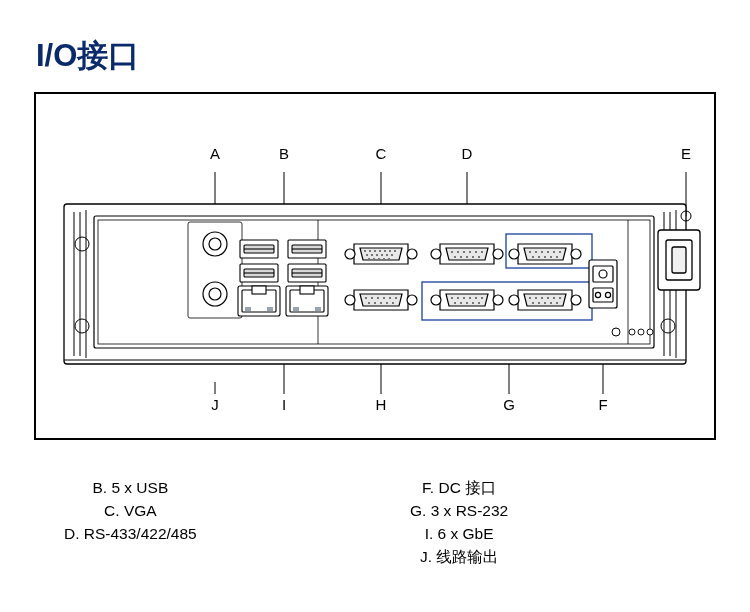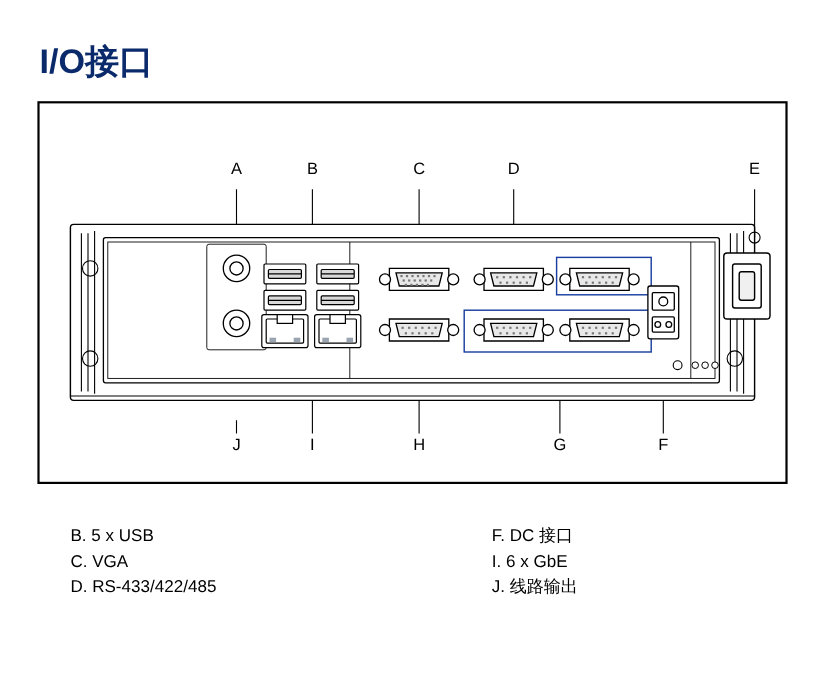--- a/index.html
+++ b/index.html
@@ -61,30 +61,30 @@
     left: 36px;
     top: 476px;
     width: 680px;
     height: 130px;
   }
   .legend-col {
     position: absolute;
     top: 0;
   }
   #legend-col-left { left: 28px; }
-  #legend-col-right { left: 411px; }
+  #legend-col-right { left: 374px; }
   .legend-item {
     font-size: 15.5px;
     line-height: 23px;
     color: #000000;
     white-space: nowrap;
   }
 
   
-  .nosel { user-select: none; }
+  .nosel { user-select: none; text-align: center; }
 </style>
 </head>
 <body>
 
 <div id="page-title" class="nosel">I/O接口</div>
 
 <div id="diagram-frame">
   <div id="diagram-stage">
 
     <svg width="678" height="344" viewBox="0 0 678 344" style="position:absolute;left:0;top:0;">
@@ -383,16 +383,17 @@
 </div>
 
 <div id="legend">
   <div class="legend-col" id="legend-col-left">
     <div class="legend-item nosel">B. 5 x USB</div>
     <div class="legend-item nosel">C. VGA</div>
     <div class="legend-item nosel">D. RS-433/422/485</div>
   </div>
   <div class="legend-col" id="legend-col-right">
     <div class="legend-item nosel">F. DC 接口</div>
+    <div class="legend-item nosel">G. 3 x RS-232</div>
     <div class="legend-item nosel">I. 6 x GbE</div>
     <div class="legend-item nosel">J. 线路输出</div>
   </div>
 </div>
 
 </body></html>

